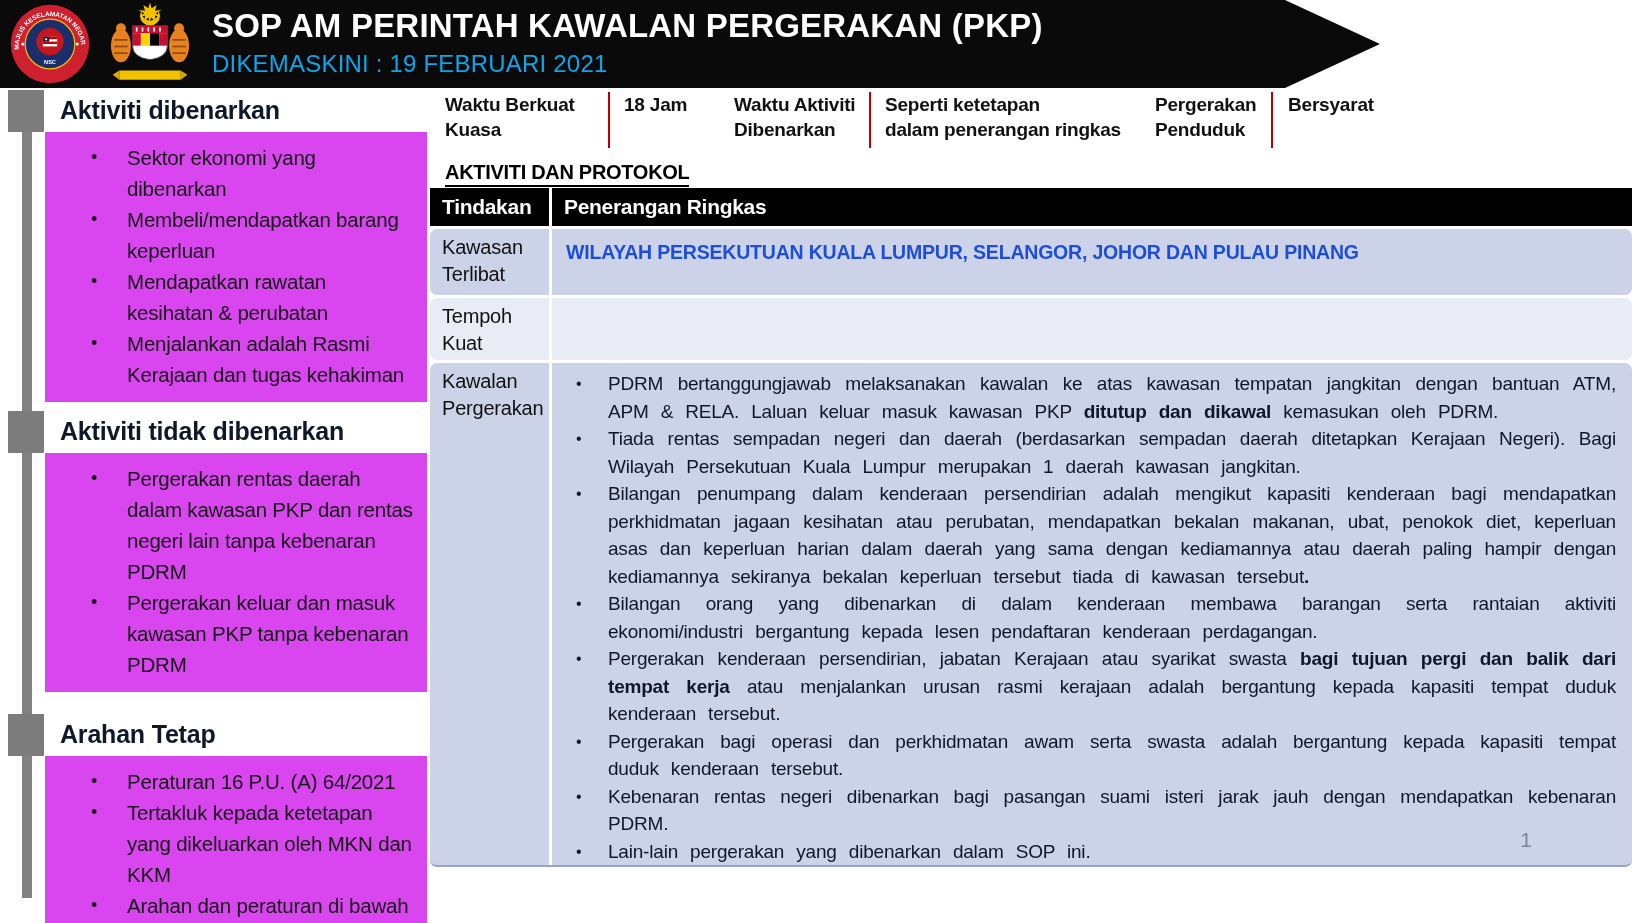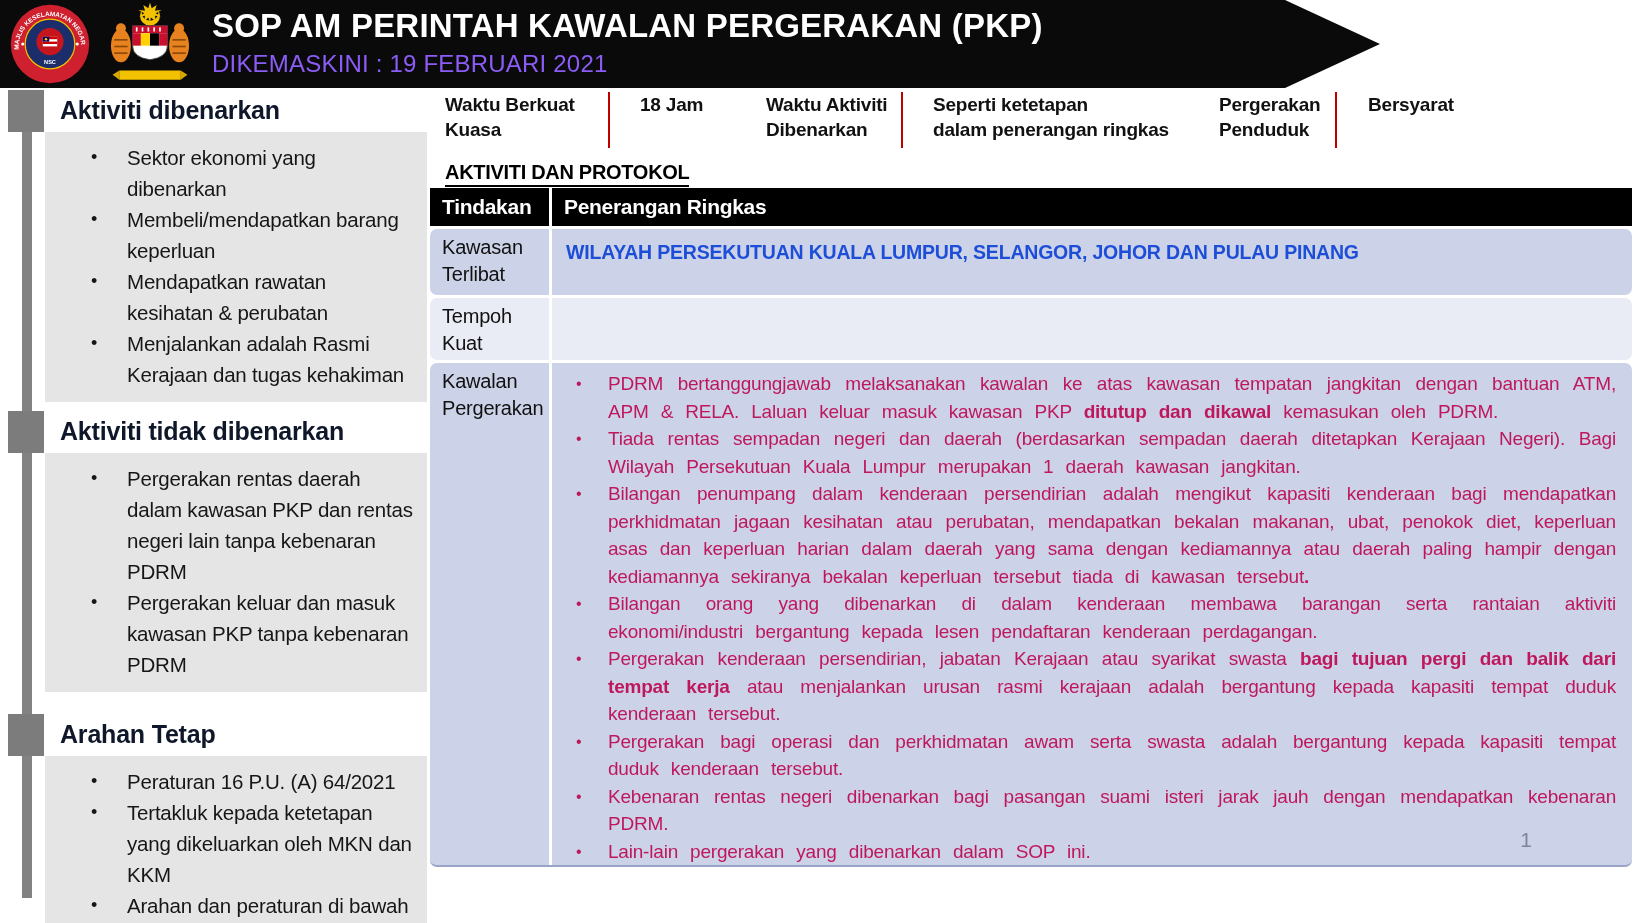--- a/index.html
+++ b/index.html
@@ -9,37 +9,37 @@
   }
   
   .banner{
     position:absolute;left:0;top:0;width:1636px;height:88px;background:#0a0a0a;
     clip-path:polygon(0 0,1285px 0,1380px 44px,1285px 88px,0 88px);
   }
   .logo-nsc{position:absolute;left:10px;top:4px;width:80px;height:80px;}
   .logo-coat{position:absolute;left:96px;top:2px;width:108px;height:84px;}
   .titles{position:absolute;left:212px;top:7px;}
   .b-title{font-size:33px;font-weight:bold;color:#fff;letter-spacing:.2px;line-height:38px;white-space:nowrap;}
-  .b-sub{font-size:24px;color:#8b5cf6;margin-top:5px;letter-spacing:.2px;}
+  .b-sub{font-size:24px;color:#0ea5e9;margin-top:5px;letter-spacing:.2px;}
   
   #sidebar{position:absolute;left:0;top:92px;width:430px;}
   .rail{position:absolute;left:22px;top:6px;width:10px;height:800px;background:#828282;}
   .sb-section{position:relative;margin-bottom:11px;}
   .sb-section:nth-child(3){margin-top:24px;}
   .sb-head{position:relative;padding-left:60px;height:38px;}
   .sb-head h2{margin:0;font-size:25px;font-weight:bold;line-height:36px;color:#0f172a;letter-spacing:-.2px;}
   .sb-square{position:absolute;left:8px;top:-2px;width:36px;height:42px;background:#7c7c7c;}
-  .sb-list{margin:2px 3px 0 45px;padding:10px 12px 12px 0;background:#e5e5e5;list-style:none;box-sizing:border-box;}
+  .sb-list{margin:2px 3px 0 45px;padding:10px 12px 12px 0;background:#d946ef;list-style:none;box-sizing:border-box;}
   .sb-section:nth-child(1) .sb-list{min-height:255px;}
   .sb-section:nth-child(2) .sb-list{min-height:172px;}
   .sb-section:nth-child(3) .sb-list{min-height:228px;}
   .sb-list li{position:relative;padding-left:82px;font-size:20.5px;line-height:31px;color:#161616;letter-spacing:-.2px;}
   .sb-list li::before{content:"\2022";position:absolute;left:46px;top:0;font-size:18px;}
   
-  #infoRow{position:absolute;left:430px;top:88px;width:1206px;height:62px;display:flex;padding-left:15px;box-sizing:border-box;align-items:flex-start;gap:16px;}
+  #infoRow{position:absolute;left:430px;top:88px;width:1206px;height:62px;display:flex;padding-left:15px;box-sizing:border-box;align-items:flex-start;}
   #infoRow > div{box-sizing:border-box;height:56px;margin-top:4px;font-size:19px;font-weight:bold;line-height:25px;white-space:pre-line;color:#111;letter-spacing:-.2px;}
   #infoRow > div:nth-child(1){width:165px;border-right:2px solid #c00000;}
   #infoRow > div:nth-child(2){width:124px;padding-left:14px;}
   #infoRow > div:nth-child(3){width:137px;border-right:2px solid #c00000;}
   #infoRow > div:nth-child(4){width:284px;padding-left:14px;}
   #infoRow > div:nth-child(5){width:118px;border-right:2px solid #c00000;}
   #infoRow > div:nth-child(6){flex:1;padding-left:15px;}
   
   #sectionTitle{
     position:absolute;left:445px;top:161px;font-size:20px;font-weight:bold;color:#000;
@@ -53,21 +53,21 @@
   .t-head .t-c1{padding-top:0;}
   .t-c2{flex:1;box-sizing:border-box;padding:0 0 0 12px;overflow:hidden;}
   .t-row{display:flex;margin-top:3px;flex:none;border-radius:7px;}
   .t-row.r0{height:66px;}
   .t-row.r1{height:62px;}
   .t-row.r2{flex:1;border-bottom:2px solid #9aa4c8;}
   .dark{background:#ccd2e7;}
   .light{background:#e9ecf5;}
   .t-par{margin:0;padding:10px 14px 0 2px;font-size:19.5px;letter-spacing:-.2px;line-height:27px;color:#1d4ed8;}
   .t-bullets{margin:0;padding:7px 16px 0 0;list-style:none;}
-  .t-bullets li{position:relative;padding-left:44px;font-size:19px;line-height:27.5px;text-align:justify;letter-spacing:-.2px;word-spacing:7px;color:#be185d;}
+  .t-bullets li{position:relative;padding-left:44px;font-size:19px;line-height:27.5px;text-align:justify;letter-spacing:-.2px;word-spacing:7px;color:#0f172a;}
   .t-bullets li::before{content:"\2022";position:absolute;left:12px;top:0;font-size:16px;word-spacing:0;}
   .b{font-weight:bold;}
   #pageNum{position:absolute;left:1508px;top:828px;width:36px;font-size:21px;color:#7f8698;text-align:center;}
 </style>
 </head>
 <body>
 
 <header class="banner">
   <svg class="logo-nsc" viewBox="0 0 100 100">
     <circle cx="50" cy="50" r="49" fill="#cf2030"></circle>

